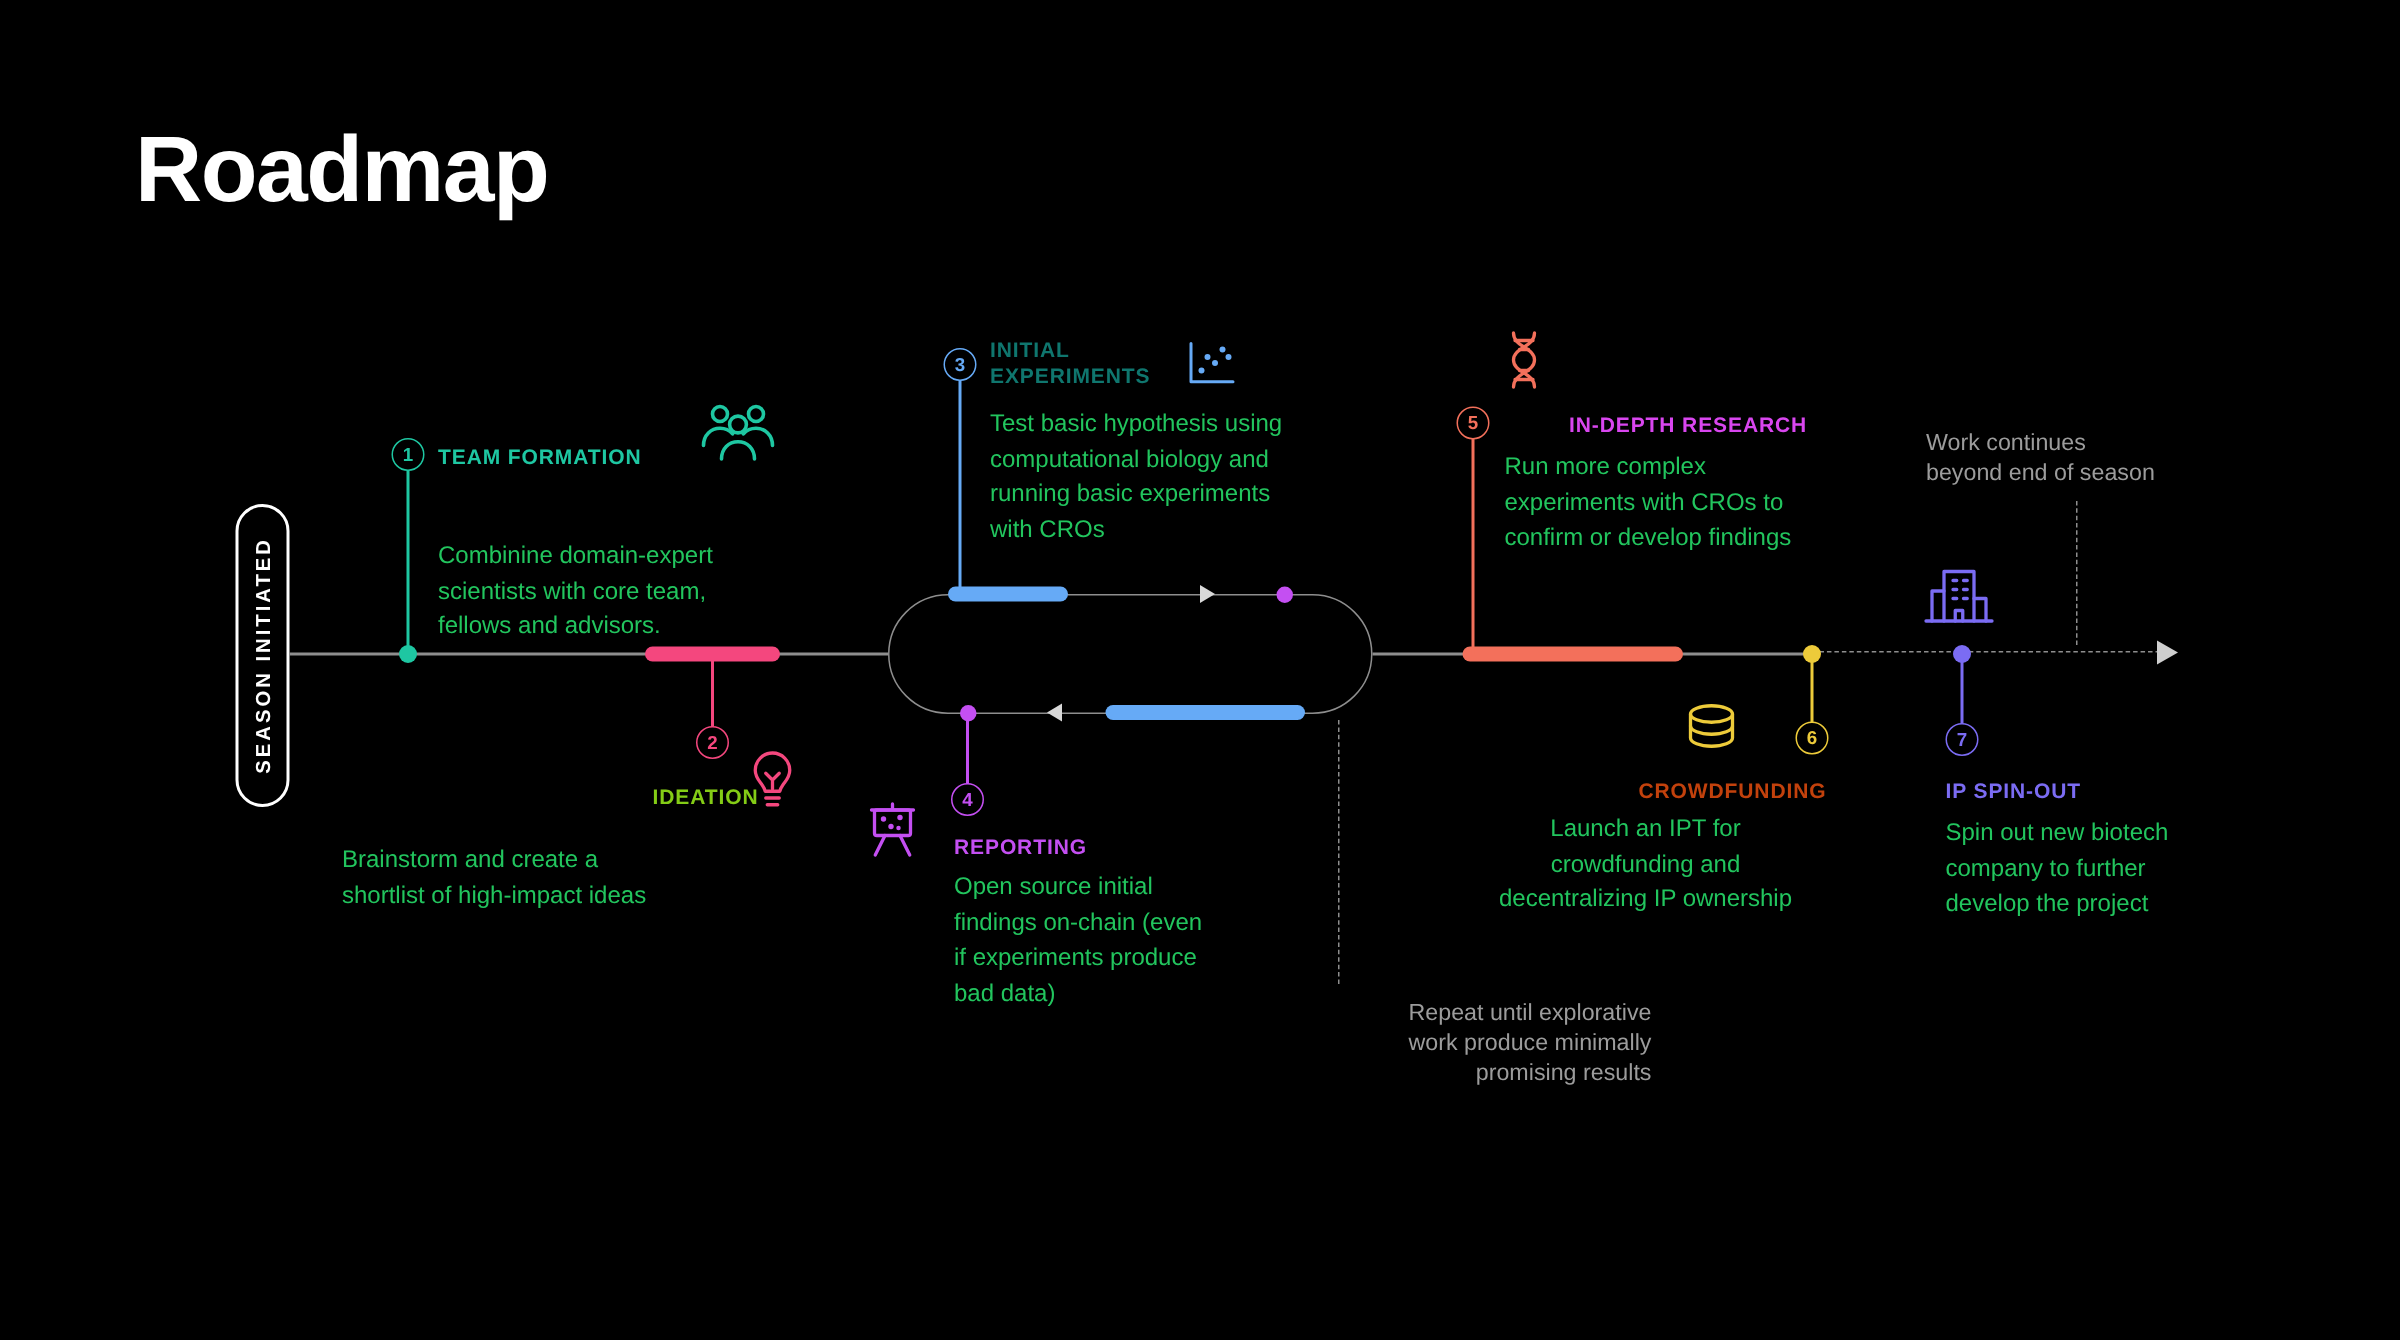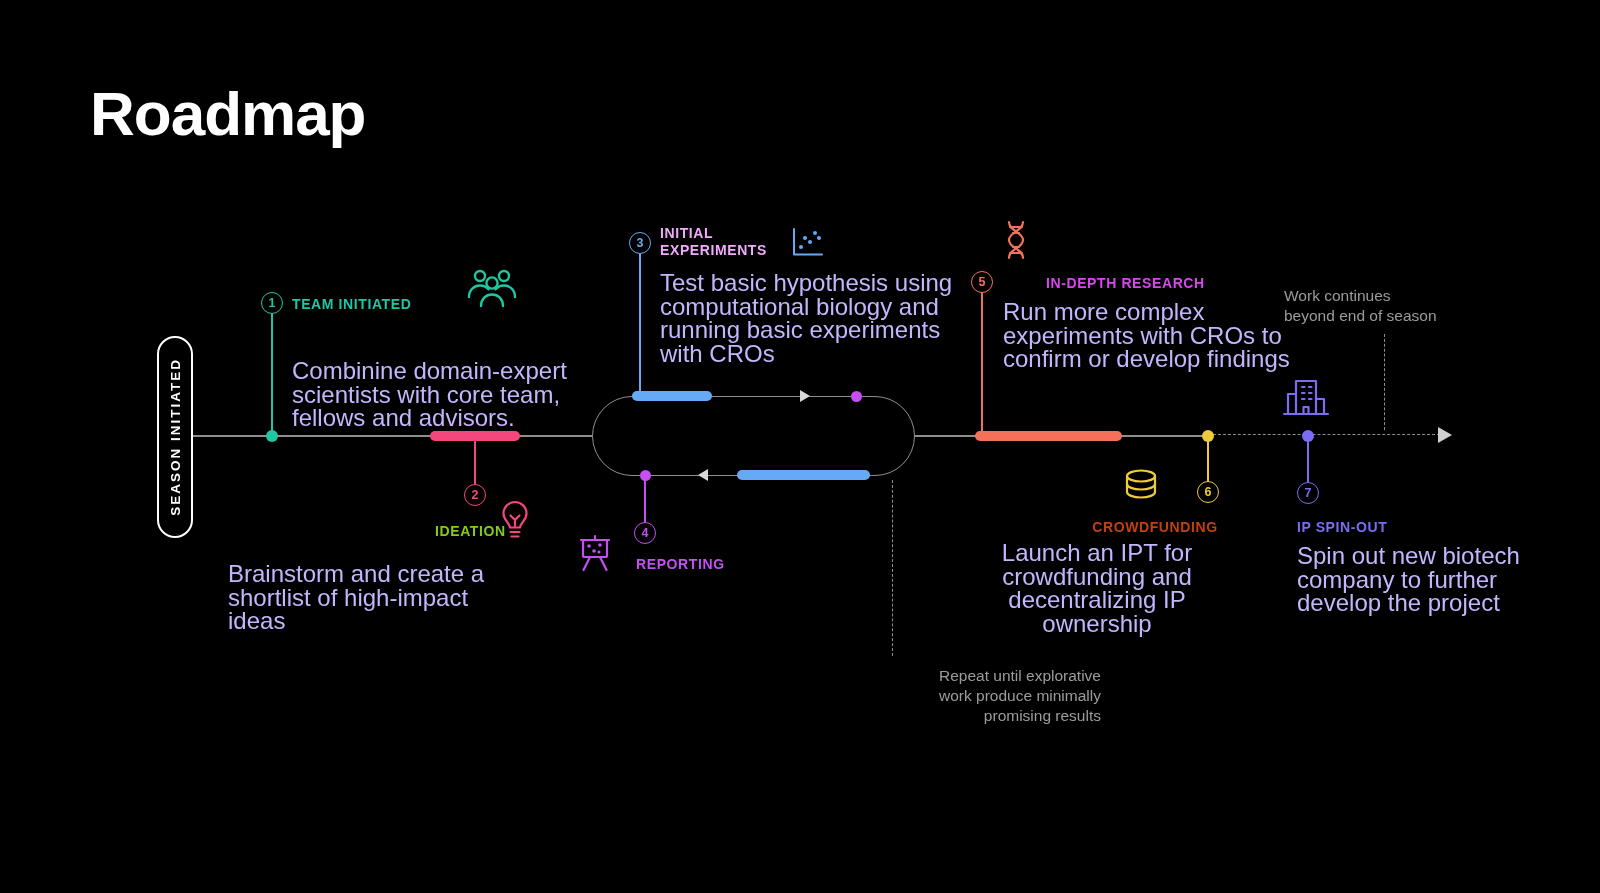--- a/index.html
+++ b/index.html
@@ -55,21 +55,21 @@
     display: flex; align-items: center; justify-content: center;
     font-size: 12.5px; font-weight: bold;
   }
   .label {
     position: absolute;
     font-size: 14px; font-weight: bold; letter-spacing: 0.6px;
     line-height: 17px; white-space: pre-line;
   }
   .body {
     position: absolute;
-    color: #c4b5fd; font-size: 24px; line-height: 23.5px;
+    color: #22c55e; font-size: 16px; line-height: 23.5px;
     white-space: pre-line;
   }
   .note {
     position: absolute;
     color: #9c9c9c; font-size: 15.5px; line-height: 20px;
     white-space: pre-line;
   }
 
   .tri-right { position: absolute; width: 0; height: 0;
     border-top: 6px solid transparent; border-bottom: 6px solid transparent;
@@ -102,21 +102,21 @@
 
   <div class="thickseg" style="left: 632px; top: 391px; width: 80px; color: rgb(102, 170, 246);"></div>
   <div class="tri-right" style="left:800px; top:390px;"></div>
   <div class="dot sm" style="left: 851px; top: 391px; color: rgb(196, 79, 242);"></div>
   <div class="tri-left" style="left:698px; top:469px;"></div>
   <div class="thickseg" style="left: 737px; top: 470px; width: 133px; color: rgb(102, 170, 246);"></div>
 
   <div class="vline" style="left: 271px; top: 303px; height: 133px; color: rgb(30, 199, 162);"></div>
   <div class="dot" style="left: 266px; top: 430px; color: rgb(30, 199, 162);"></div>
   <div class="num" style="left: 261px; top: 292px; color: rgb(30, 199, 162);">1</div>
-  <div class="label" style="left: 292px; top: 296px; color: rgb(30, 199, 162);">TEAM INITIATED</div>
+  <div class="label" style="left: 292px; top: 296px; color: rgb(30, 199, 162);">TEAM FORMATION</div>
   <div class="body" style="left:292px; top:323px;margin-top:36px;">Combinine domain-expert
 scientists with core team,
 fellows and advisors.</div>
   <div class="icon" style="left: 466px; top: 266px; color: rgb(30, 199, 162);">
     <svg width="52" height="42" viewBox="0 0 52 42" fill="none" stroke="currentColor" stroke-width="2.4" stroke-linecap="round" stroke-linejoin="round">
       <circle cx="14" cy="10" r="5"></circle>
       <circle cx="38" cy="10" r="5"></circle>
       <path d="M3 31 c0-7 5-11.5 11-11.5 3.4 0 6.4 1.4 8.4 3.8"></path>
       <path d="M49 31 c0-7-5-11.5-11-11.5-3.4 0-6.4 1.4-8.4 3.8"></path>
       <circle cx="26" cy="17" r="5.6"></circle>
@@ -133,21 +133,21 @@
   <div class="icon" style="left: 500px; top: 500px; color: rgb(244, 71, 126);">
     <svg width="30" height="40" viewBox="0 0 30 40" fill="none" stroke="currentColor" stroke-width="2.2" stroke-linecap="round" stroke-linejoin="round">
       <path d="M15 2 a11.5 11.5 0 0 1 11.5 11.5 c0 4.6-2.6 7-4.6 9.8-1 1.4-1.7 2.6-2 4.2 h-9.8 c-.3-1.6-1-2.8-2-4.2-2-2.8-4.6-5.2-4.6-9.8 A11.5 11.5 0 0 1 15 2 z"></path>
       <path d="M15 26 v-6 M15 20 l-4.5-4.5 M15 20 l4.5-4.5"></path>
       <path d="M10.5 32 h9 M11.5 36.5 h7"></path>
     </svg>
   </div>
 
   <div class="vline" style="left: 639px; top: 243px; height: 154px; color: rgb(102, 170, 246);"></div>
   <div class="num" style="left: 629px; top: 232px; color: rgb(102, 170, 246);">3</div>
-  <div class="label" style="left: 660px; top: 225px; color: #f0abfc;">INITIAL
+  <div class="label" style="left: 660px; top: 225px; color: #0f766e;">INITIAL
 EXPERIMENTS</div>
   <div class="body" style="left:660px; top:271px;">Test basic hypothesis using
 computational biology and
 running basic experiments
 with CROs</div>
   <div class="icon" style="left: 791px; top: 226px; color: rgb(102, 170, 246);">
     <svg width="34" height="32" viewBox="0 0 34 32" fill="none" stroke="currentColor" stroke-width="2" stroke-linecap="round">
       <path d="M3 3 v25.5 M3 28.5 h28"></path>
       <g fill="currentColor" stroke="none">
         <circle cx="10" cy="21" r="2"></circle>
@@ -156,20 +156,24 @@
         <circle cx="24" cy="7" r="2"></circle>
         <circle cx="28" cy="12" r="2"></circle>
       </g>
     </svg>
   </div>
 
   <div class="dot sm" style="left: 640px; top: 470px; color: rgb(196, 79, 242);"></div>
   <div class="vline" style="left: 644px; top: 476px; height: 57px; color: rgb(196, 79, 242);"></div>
   <div class="num" style="left: 634px; top: 522px; color: rgb(196, 79, 242);">4</div>
   <div class="label" style="left: 636px; top: 556px; color: rgb(196, 79, 242);">REPORTING</div>
+  <div class="body" style="left:636px; top:580px;">Open source initial
+findings on-chain (even
+if experiments produce
+bad data)</div>
   <div class="icon" style="left: 578px; top: 534px; color: rgb(196, 79, 242);">
     <svg width="34" height="40" viewBox="0 0 34 40" fill="none" stroke="currentColor" stroke-width="2.2" stroke-linecap="round" stroke-linejoin="round">
       <path d="M17 2 v4 M3 6 h28"></path>
       <rect x="5" y="6" width="24" height="17" rx="1.5"></rect>
       <g fill="currentColor" stroke="none">
         <circle cx="11" cy="12" r="1.8"></circle>
         <circle cx="16" cy="17" r="1.8"></circle>
         <circle cx="22" cy="11" r="1.8"></circle>
         <circle cx="21" cy="18" r="1.5"></circle>
       </g>

